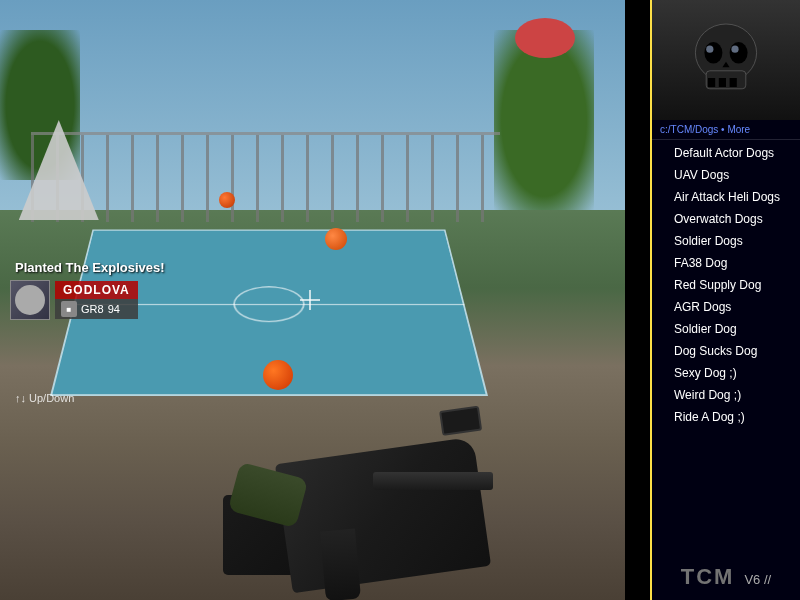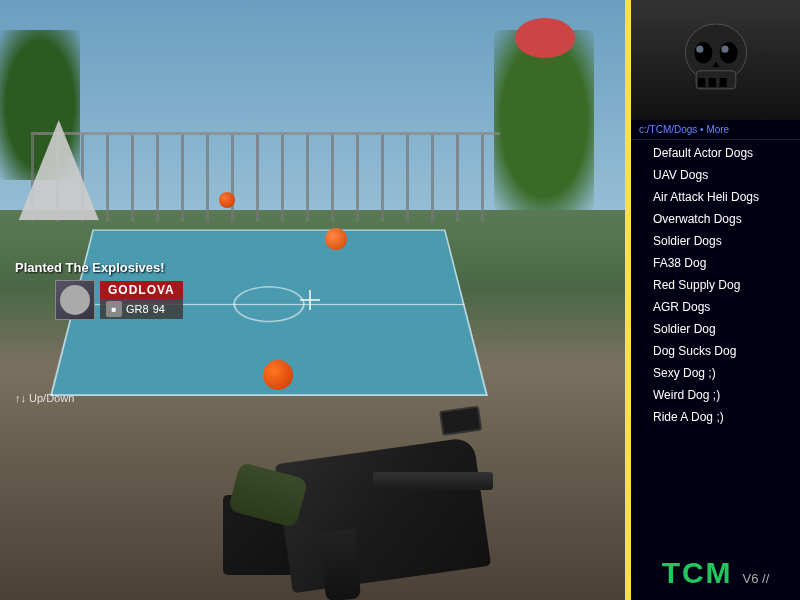--- a/index.html
+++ b/index.html
@@ -259,21 +259,20 @@
       text-shadow: 1px 1px 2px #000;
     }
 
     .hud-player-info {
       position: absolute;
       top: 280px;
       left: 10px;
       display: flex;
       align-items: center;
       gap: 5px;
-      margin-left: 45px;
     }
 
     .player-avatar {
       width: 40px;
       height: 40px;
       background: linear-gradient(135deg, #556, #334);
       border: 1px solid #888;
       display: flex;
       align-items: center;
       justify-content: center;
@@ -325,24 +324,24 @@
       left: 15px;
       color: rgba(255,255,255,0.8);
       font-size: 11px;
     }
 
     
     .menu-panel {
       position: absolute;
       top: 0;
       right: 0;
-      width: 175px;
+      width: 150px;
       height: 600px;
       background: rgba(0, 0, 20, 0.92);
-      border-left: 6px solid #fde047;
+      border-left: 2px solid #fde047;
       z-index: 20;
     }
 
     
     .skull-image {
       width: 100%;
       height: 120px;
       background: linear-gradient(180deg, #333 0%, #222 50%, #111 100%);
       display: flex;
       align-items: center;
@@ -387,22 +386,22 @@
       bottom: 10px;
       left: 0;
       width: 100%;
       display: flex;
       align-items: baseline;
       justify-content: center;
       gap: 10px;
     }
 
     .footer-brand {
-      color: #22c55e;
-      font-size: 30px;
+      color: #737373;
+      font-size: 22px;
       font-weight: bold;
       font-family: Arial, sans-serif;
       letter-spacing: 2px;
     }
 
     .footer-version {
       color: #aaa;
       font-size: 13px;
       font-family: Arial, sans-serif;
     }

